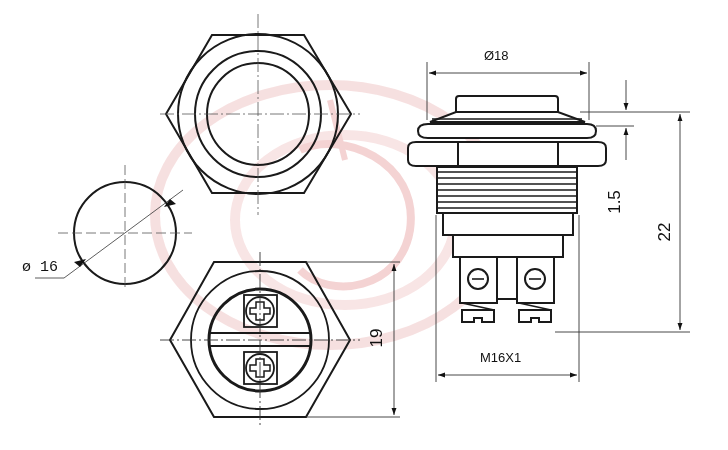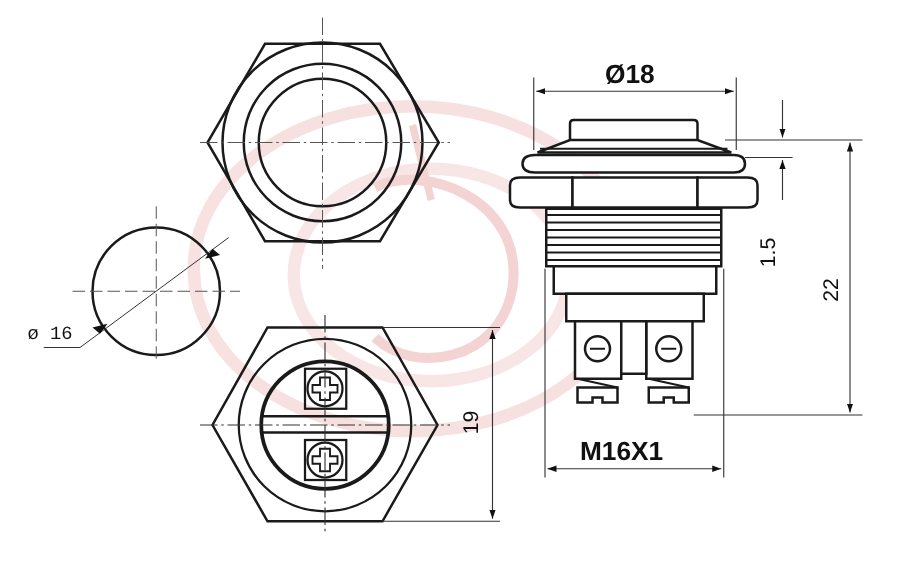--- a/index.html
+++ b/index.html
@@ -1,19 +1,19 @@
 <!DOCTYPE html>
 <html><head>
 <meta charset="utf-8">
 <style>
   html, body { margin:0; padding:0; background:#ffffff; }
   body { width:728px; height:450px; overflow:hidden; position:relative; font-family:"Liberation Sans", sans-serif; }
   #drawing { position:absolute; left:0; top:0; width:728px; height:450px; }
   .lbl { position:absolute; color:#111; font-family:"Liberation Sans", sans-serif; white-space:nowrap; }
-  .lbl-h { font-size:21px;font-weight:bold; }
+  .lbl-h { font-size:13px; }
   .lbl-v { font-size:17px; transform:rotate(-90deg); transform-origin:center center; }
   .lbl-small { font-size:15px;font-family:Liberation Mono, monospace; }
 </style>
 </head>
 <body>
 
 <svg id="drawing" viewBox="0 0 728 450" xmlns="http://www.w3.org/2000/svg">
   <defs>
     <marker id="arr" viewBox="0 0 10 10" refX="10" refY="5" markerWidth="8" markerHeight="8" orient="auto-start-reverse">
       <path d="M0,1.5 L10,5 L0,8.5 Z" fill="#111"></path>
@@ -135,16 +135,16 @@
 
   <g stroke="#333" stroke-width="0.9">
     <line x1="436" y1="215" x2="436" y2="382"></line>
     <line x1="579" y1="215" x2="579" y2="382"></line>
     <line x1="438" y1="375" x2="577" y2="375" marker-start="url(#arr)" marker-end="url(#arr)"></line>
   </g>
 </svg>
 
 <div class="lbl lbl-h" style="left:484px; top:48px;">Ø18</div>
 <div class="lbl lbl-small" style="left:22px; top:259px;">ø 16</div>
-<div class="lbl lbl-h" style="left:464px; top:350px;text-align:right;">M16X1</div>
+<div class="lbl lbl-h" style="left:480px; top:350px;text-align:right;">M16X1</div>
 <div class="lbl lbl-v" style="left:368px; top:328px;">19</div>
 <div class="lbl lbl-v" style="left:603px; top:192px;">1.5</div>
 <div class="lbl lbl-v" style="left:656px; top:222px;">22</div>
 
 </body></html>

